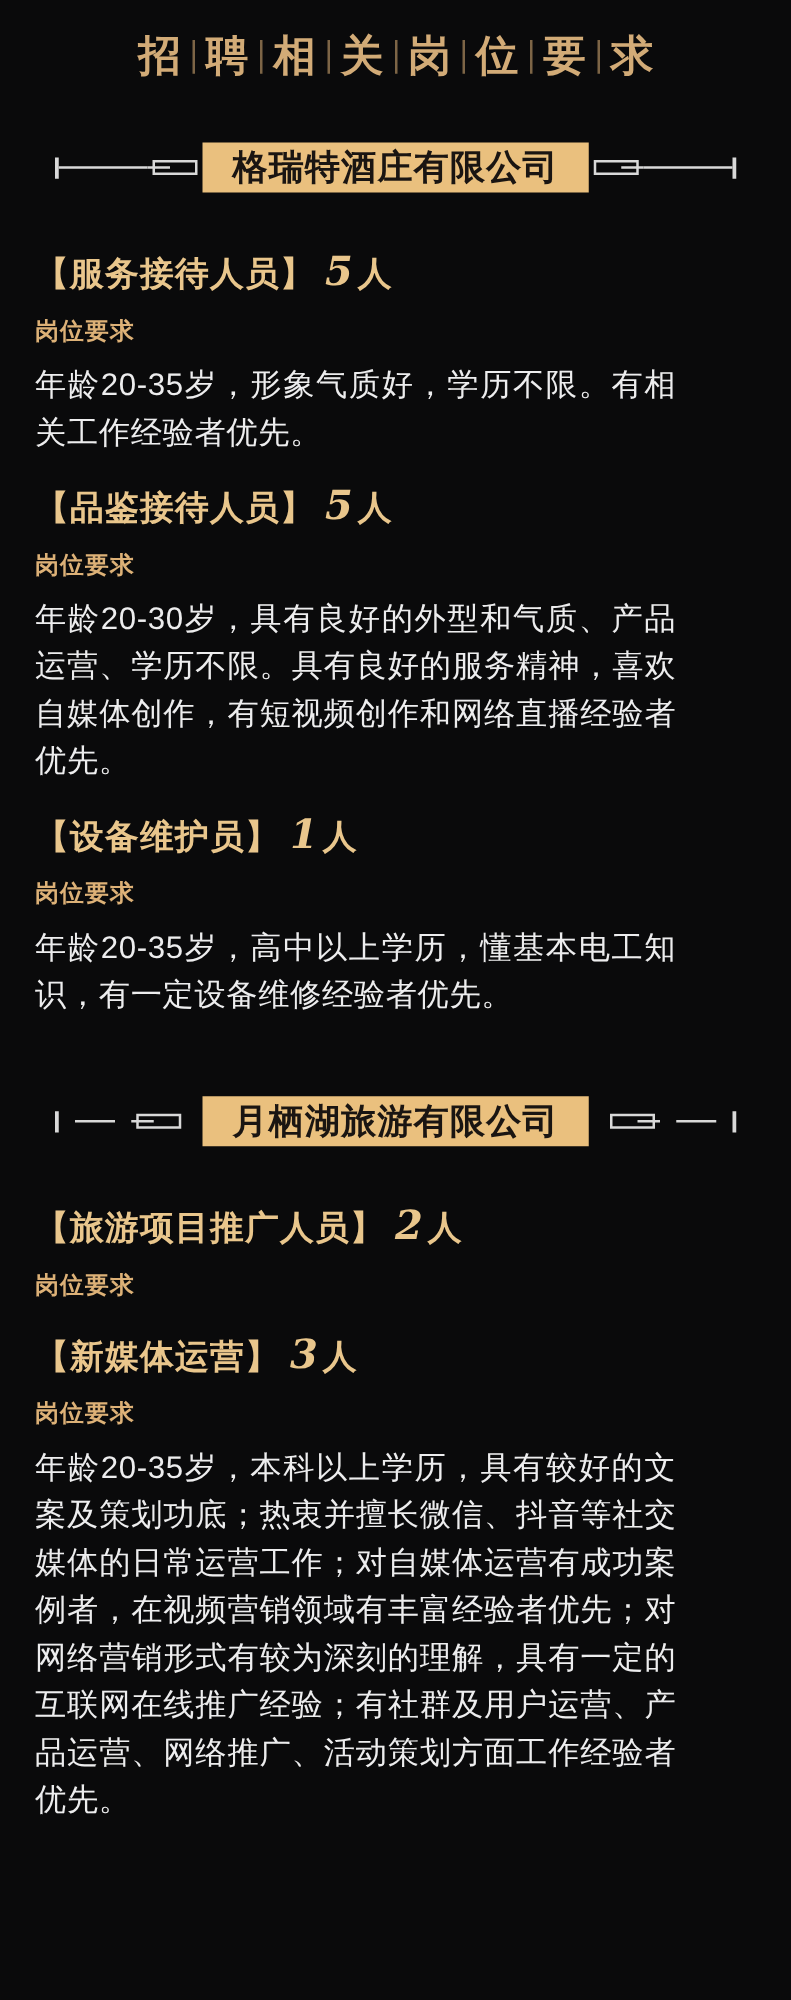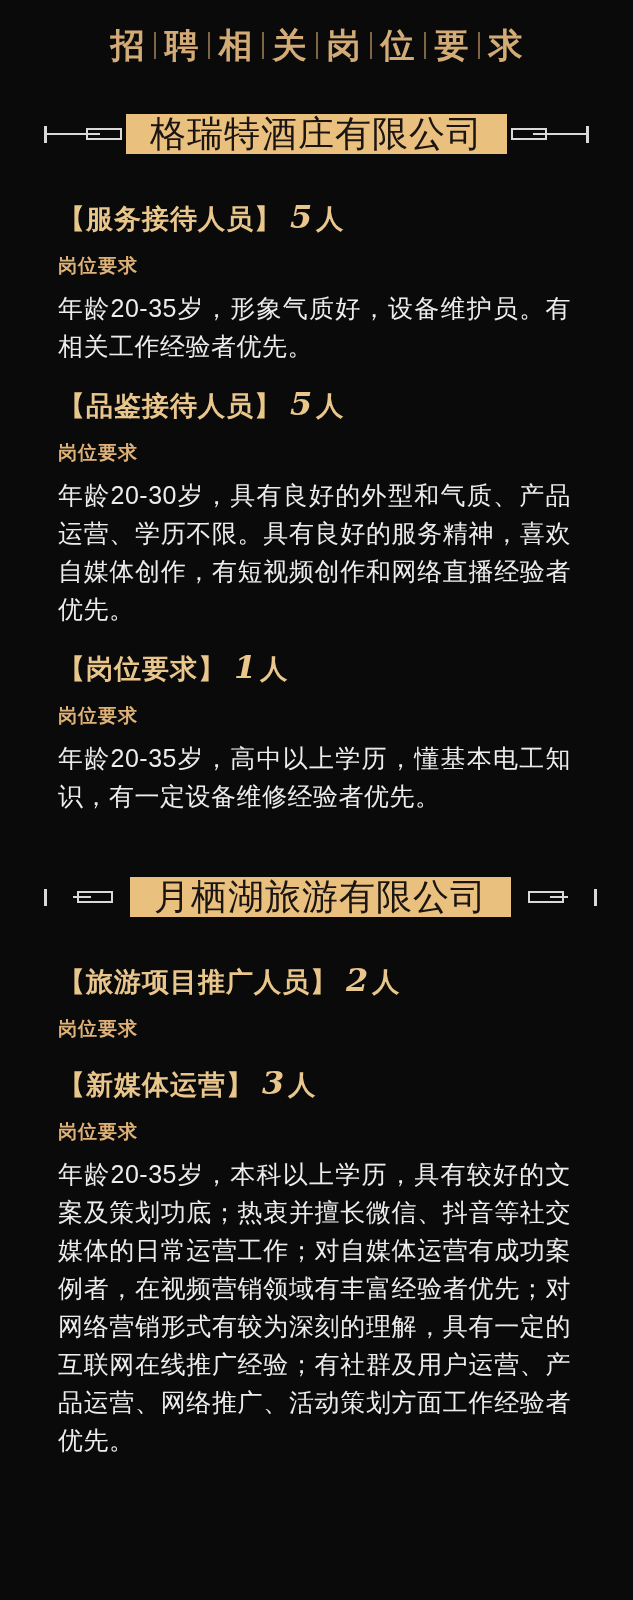--- a/index.html
+++ b/index.html
@@ -53,29 +53,29 @@
     margin:0 4px;
   }
   .connector::before{
     content:"";position:absolute;top:3px;height:2px;width:18px;background:var(--line);
   }
   .connector.left::before{left:-6px;}
   .connector.right::before{right:-6px;}
   .banner{
     background:var(--banner-bg);
     color:var(--banner-text);
-    font-size:36px;font-weight:normal;
+    font-size:28px;font-weight:bold;
     line-height:40px;
     padding:0 24px;
     letter-spacing:1px;
     white-space:nowrap;
   }
 
   
-  .content{padding:0 58px;}
+  .content{padding:0 28px;}
   .job{margin-top:20px;}
   .job.first{margin-top:44px;}
   .job-heading{
     margin:0;
     color:var(--gold-heading);
     font-size:27px;font-weight:800;
     line-height:38px;
     letter-spacing:1px;
     display:flex;align-items:baseline;
   }
@@ -140,36 +140,36 @@
     </div>
 
     <div class="content">
       <article class="job first">
         <h2 class="job-heading">
           <span class="job-name">【服务接待人员】</span>
           <span class="job-count">5</span>
           <span class="job-unit">人</span>
         </h2>
         <h3 class="req-label">岗位要求</h3>
-        <p class="req-text">年龄20-35岁，形象气质好，设备维护员。有相关工作经验者优先。</p>
+        <p class="req-text">年龄20-35岁，形象气质好，学历不限。有相关工作经验者优先。</p>
       </article>
 
       <article class="job">
         <h2 class="job-heading">
           <span class="job-name">【品鉴接待人员】</span>
           <span class="job-count">5</span>
           <span class="job-unit">人</span>
         </h2>
         <h3 class="req-label">岗位要求</h3>
         <p class="req-text">年龄20-30岁，具有良好的外型和气质、产品运营、学历不限。具有良好的服务精神，喜欢自媒体创作，有短视频创作和网络直播经验者优先。</p>
       </article>
 
       <article class="job">
         <h2 class="job-heading">
-          <span class="job-name">【岗位要求】</span>
+          <span class="job-name">【设备维护员】</span>
           <span class="job-count">1</span>
           <span class="job-unit">人</span>
         </h2>
         <h3 class="req-label">岗位要求</h3>
         <p class="req-text">年龄20-35岁，高中以上学历，懂基本电工知识，有一定设备维修经验者优先。</p>
       </article>
     </div>
   </section>
 
   <section>

